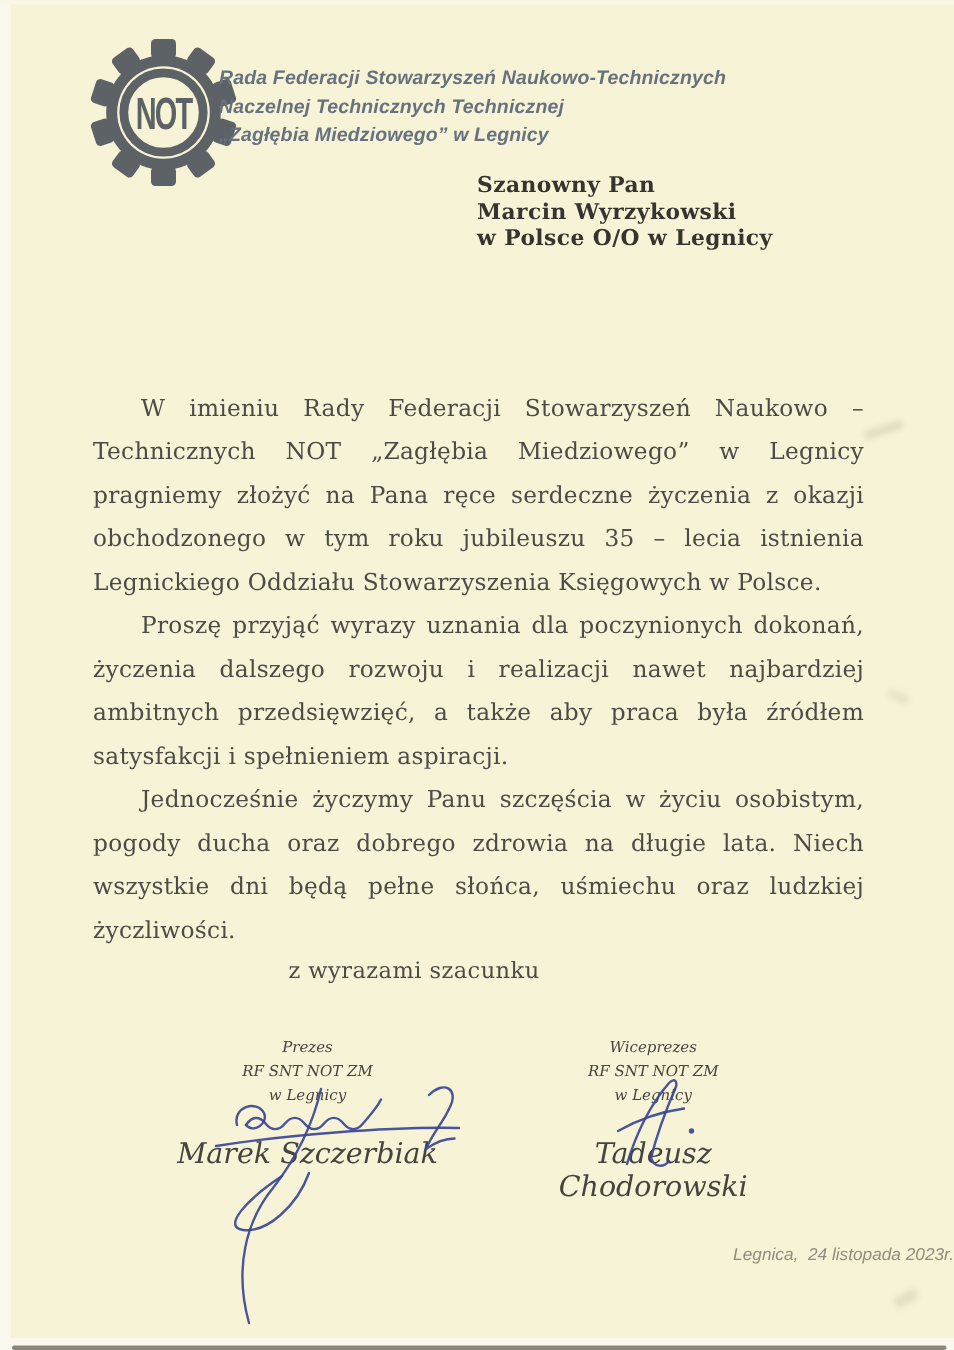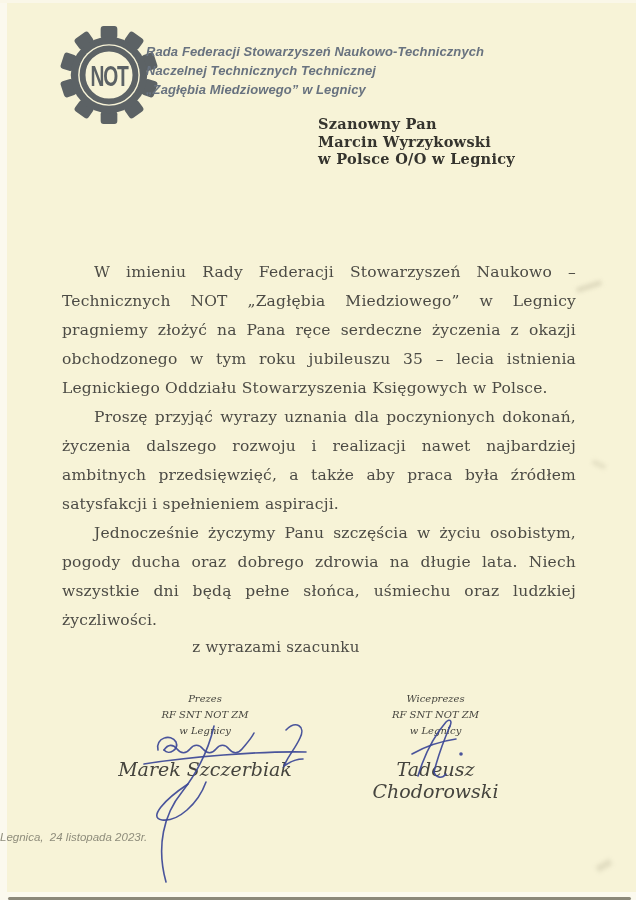--- a/index.html
+++ b/index.html
@@ -41,21 +41,21 @@
   .sig-col-right{left:343px;width:185px;}
   .sig-title{font-size:10px;line-height:16px;}
   .sig-name{margin-top:19px;font-size:19px;}
 
   .sig-ink{position:absolute;pointer-events:none;}
   .sig-ink-left{left:128px;top:712px;}
   .sig-ink-right{left:398px;top:714px;}
   .sig-ink path{fill:none;stroke:#3b4796;stroke-width:1.6;stroke-linecap:round;opacity:.92;}
   .sig-ink circle.ink-dot{fill:#3b4796;opacity:.92;}
 
-  .dateline{position:absolute;left:0;top:831px;width:636px;text-align:left;
+  .dateline{position:absolute;left:0;top:831px;width:636px;text-align:right;
             font-family:"Liberation Sans",sans-serif;font-style:italic;font-size:11.5px;
             color:#8f8d7c;white-space:pre;}
 </style>
 </head>
 <body>
 
 <div class="page">
 
   <div class="edge-left"></div>
   <div class="edge-top"></div>

